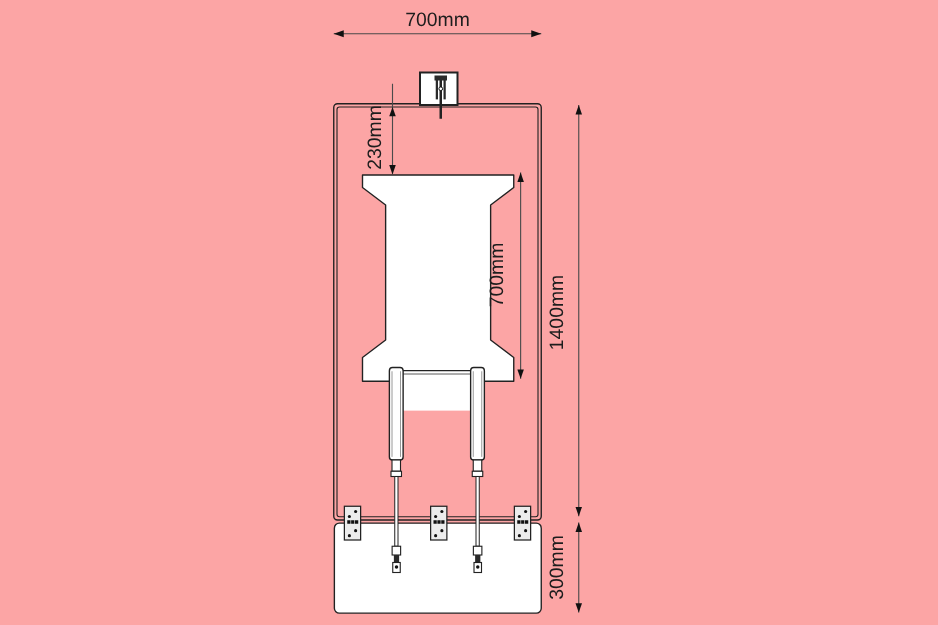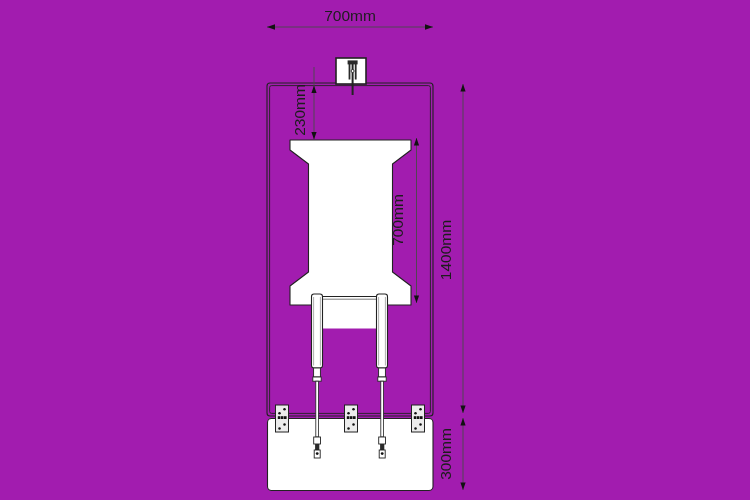--- a/index.html
+++ b/index.html
@@ -1,17 +1,17 @@
 <!DOCTYPE html>
 <html><head>
 <meta charset="utf-8">
 <style>
   html,body{margin:0;padding:0;background:#ffffff;}
   .canvas{
-    position:relative;width:750px;height:500px;background:#a21caf;overflow:hidden;
+    position:relative;width:750px;height:500px;background:#fca5a5;overflow:hidden;
     font-family:"Liberation Sans",sans-serif;
     text-align:center;
   }
   svg{display:block;}
   text{font-family:"Liberation Sans",sans-serif;font-size:15.5px;fill:#1d1d1d;}
 </style>
 </head>
 <body>
 
 <div class="canvas">

